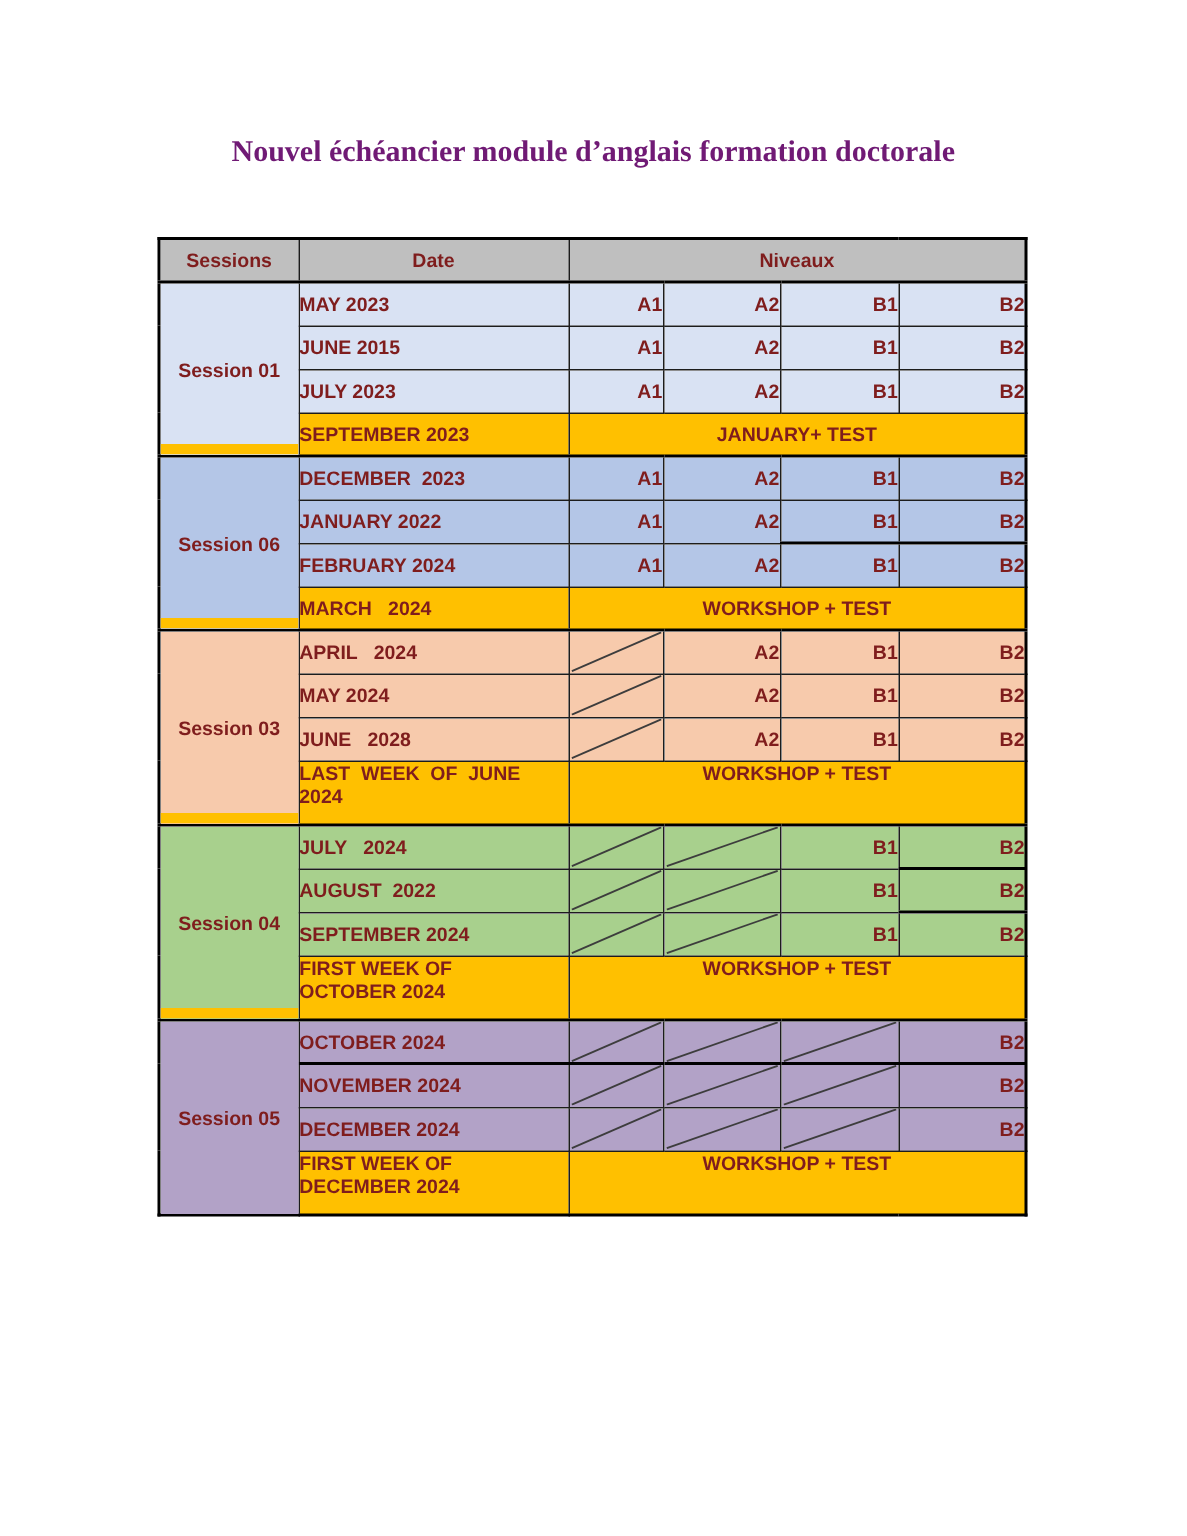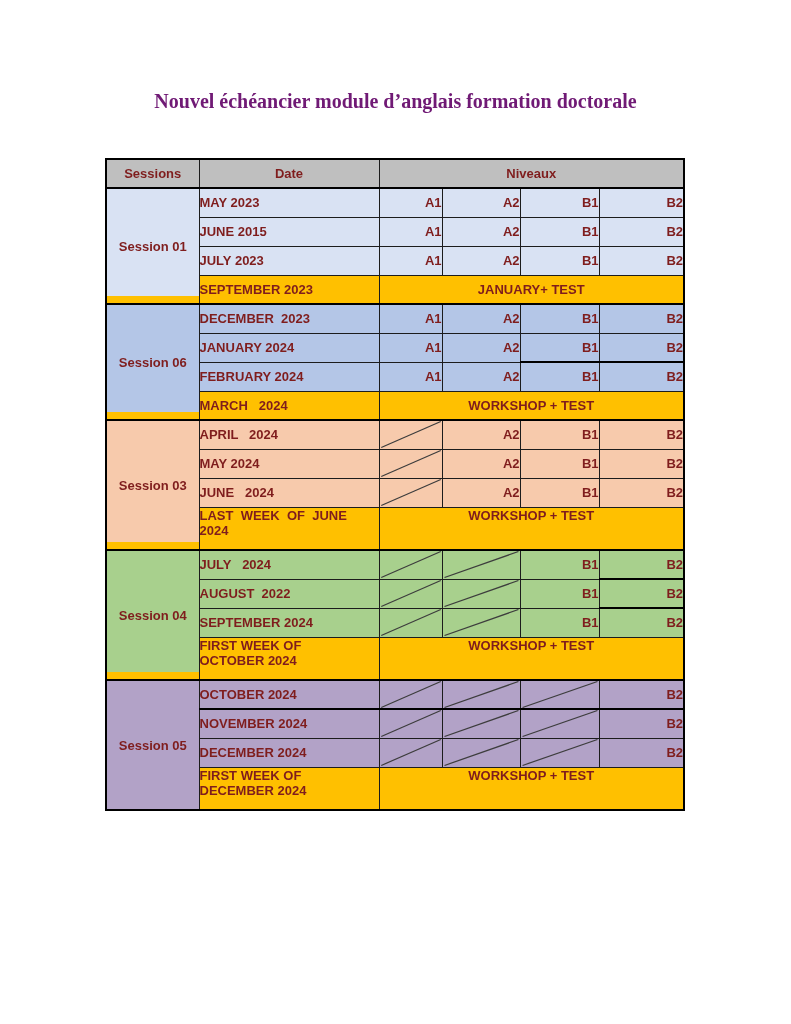--- a/index.html
+++ b/index.html
@@ -116,21 +116,21 @@
 
   <tr>
     <td class="sess c2 strip pb29 sep" rowspan="4">Session 06</td>
     <td class="date c2 sep">DECEMBER  2023</td>
     <td class="lvl c2 sep">A1</td>
     <td class="lvl c2 sep">A2</td>
     <td class="lvl c2 sep">B1</td>
     <td class="lvl c2 sep">B2</td>
   </tr>
   <tr>
-    <td class="date c2">JANUARY 2024</td>
+    <td class="date c2">JANUARY 2022</td>
     <td class="lvl c2">A1</td>
     <td class="lvl c2">A2</td>
     <td class="lvl c2 bb">B1</td>
     <td class="lvl c2 bb">B2</td>
   </tr>
   <tr>
     <td class="date c2">FEBRUARY 2024</td>
     <td class="lvl c2">A1</td>
     <td class="lvl c2">A2</td>
     <td class="lvl c2">B1</td>
@@ -158,21 +158,21 @@
     <td class="lvl c3 slash-cell">
           <svg class="slash" viewBox="0 0 100 100" preserveAspectRatio="none">
             <line x1="2" y1="98" x2="98" y2="2"></line>
           </svg>
         </td>
     <td class="lvl c3">A2</td>
     <td class="lvl c3">B1</td>
     <td class="lvl c3">B2</td>
   </tr>
   <tr>
-    <td class="date c3">JUNE   2024</td>
+    <td class="date c3">JUNE   2028</td>
     <td class="lvl c3 slash-cell">
           <svg class="slash" viewBox="0 0 100 100" preserveAspectRatio="none">
             <line x1="2" y1="98" x2="98" y2="2"></line>
           </svg>
         </td>
     <td class="lvl c3">A2</td>
     <td class="lvl c3">B1</td>
     <td class="lvl c3">B2</td>
   </tr>
   <tr class="tall">

